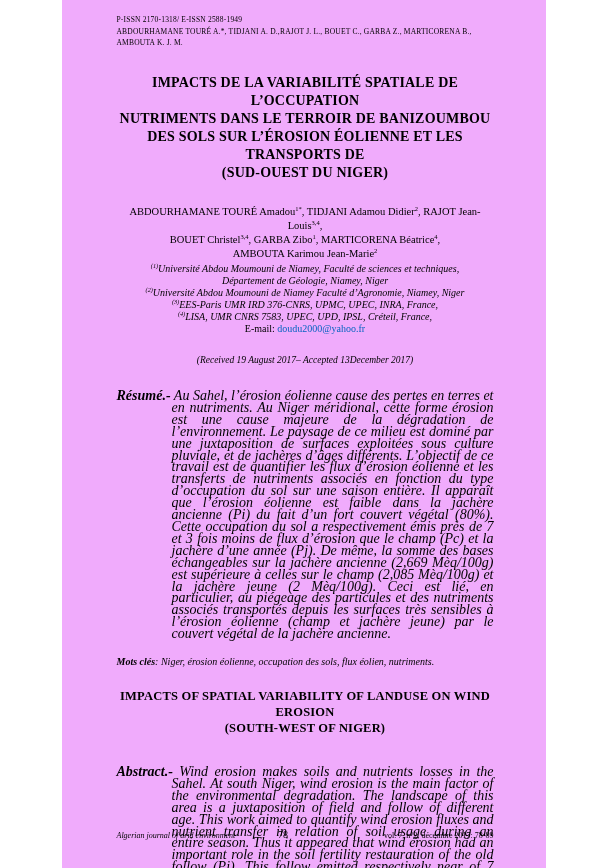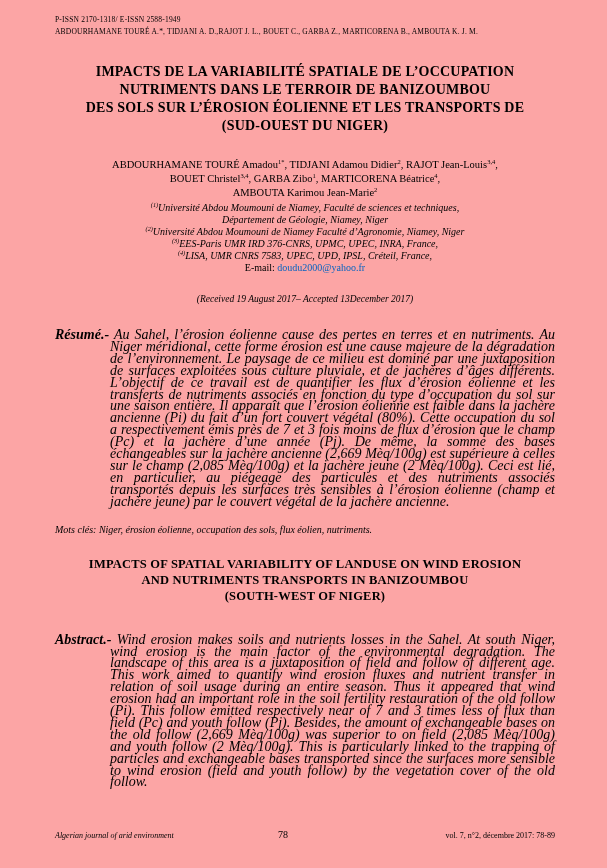--- a/index.html
+++ b/index.html
@@ -1,19 +1,19 @@
 <!DOCTYPE html>
 <html style="--link-color: #0563C1;"><head>
 <meta charset="utf-8">
 <style>
   html,body { margin:0; padding:0; background:#ffffff; }
   .page {
     position:relative;
-    width:607px; height:868px;
-    background:#fca5a5;
+    width:484px; height:868px;
+    background:#f0abfc;
     font-family:"Liberation Serif", serif;
     color:#000;
     overflow:hidden;
     margin:0 auto;
   }
   .content { padding:14px 52px 0 55px; }
 
   .issn { font-size:7.5px; line-height:11px; letter-spacing:0.2px; }
   .running-authors { font-size:7.5px; line-height:11px; letter-spacing:0.2px; margin-top:1px; }
 
@@ -28,21 +28,21 @@
     text-align:justify;
     padding-left:55px; text-indent:-55px;
   }
   .resume-block { margin-top:23px; }
   .abstract-block { margin-top:30px; }
   .hang .label { font-weight:bold; }
 
   .keyline { font-style:italic; font-size:10px; line-height:12px; text-align:left; }
   .mots-line { margin-top:16px; }
   .keywords-line { margin-top:14px; }
-  .keyline .label { font-weight:normal; }
+  .keyline .label { font-weight:bold; }
 
   .title-en { margin-top:20px; text-align:center; font-weight:bold; font-size:12.5px; line-height:16px; letter-spacing:0.2px; }
 
   sup.sup { font-size:0.62em; line-height:0; vertical-align:super; }
   a.link { color:var(--link-color, #0563C1); text-decoration:none; cursor:pointer; }
 
   .footer {
     position:absolute; left:55px; right:52px; top:829px;
     display:flex; align-items:baseline;
     font-size:8px;
@@ -88,21 +88,20 @@
       <span class="label">Résumé.-</span>
       <span>Au Sahel, l’érosion éolienne cause des pertes en terres et en nutriments. Au Niger méridional, cette forme érosion est une cause majeure de la dégradation de l’environnement. Le paysage de ce milieu est dominé par une juxtaposition de surfaces exploitées sous culture pluviale, et de jachères d’âges différents. L’objectif de ce travail est de quantifier les flux d’érosion éolienne et les transferts de nutriments associés en fonction du type d’occupation du sol sur une saison entière. Il apparaît que l’érosion éolienne est faible dans la jachère ancienne (Pi) du fait d’un fort couvert végétal (80%). Cette occupation du sol a respectivement émis près de 7 et 3 fois moins de flux d’érosion que le champ (Pc) et la jachère d’une année (Pj). De même, la somme des bases échangeables sur la jachère ancienne (2,669 Mèq/100g) est supérieure à celles sur le champ (2,085 Mèq/100g) et la jachère jeune (2 Mèq/100g). Ceci est lié, en particulier, au piégeage des particules et des nutriments associés transportés depuis les surfaces très sensibles à l’érosion éolienne (champ et jachère jeune) par le couvert végétal de la jachère ancienne.</span>
     </div>
 
     <div class="keyline mots-line">
       <span class="label">Mots clés</span><span>: Niger, érosion éolienne, occupation des sols, flux éolien, nutriments.</span>
     </div>
 
     <div class="title-en">
       <div>IMPACTS OF SPATIAL VARIABILITY OF LANDUSE ON WIND EROSION</div>
-      <div>AND NUTRIMENTS TRANSPORTS IN BANIZOUMBOU</div>
       <div>(SOUTH-WEST OF NIGER)</div>
     </div>
 
     <div class="hang abstract-block">
       <span class="label">Abstract.-</span>
       <span>Wind erosion makes soils and nutrients losses in the Sahel. At south Niger, wind erosion is the main factor of the environmental degradation. The landscape of this area is a juxtaposition of field and follow of different age. This work aimed to quantify wind erosion fluxes and nutrient transfer in relation of soil usage during an entire season. Thus it appeared that wind erosion had an important role in the soil fertility restauration of the old follow (Pi). This follow emitted respectively near of 7 and 3 times less of flux than field (Pc) and youth follow (Pj). Besides, the amount of exchangeable bases on the old follow (2,669 Mèq/100g) was superior to on field (2,085 Mèq/100g) and youth follow (2 Mèq/100g). This is particularly linked to the trapping of particles and exchangeable bases transported since the surfaces more sensible to wind erosion (field and youth follow) by the vegetation cover of the old follow.</span>
     </div>
 
 
   </div>

